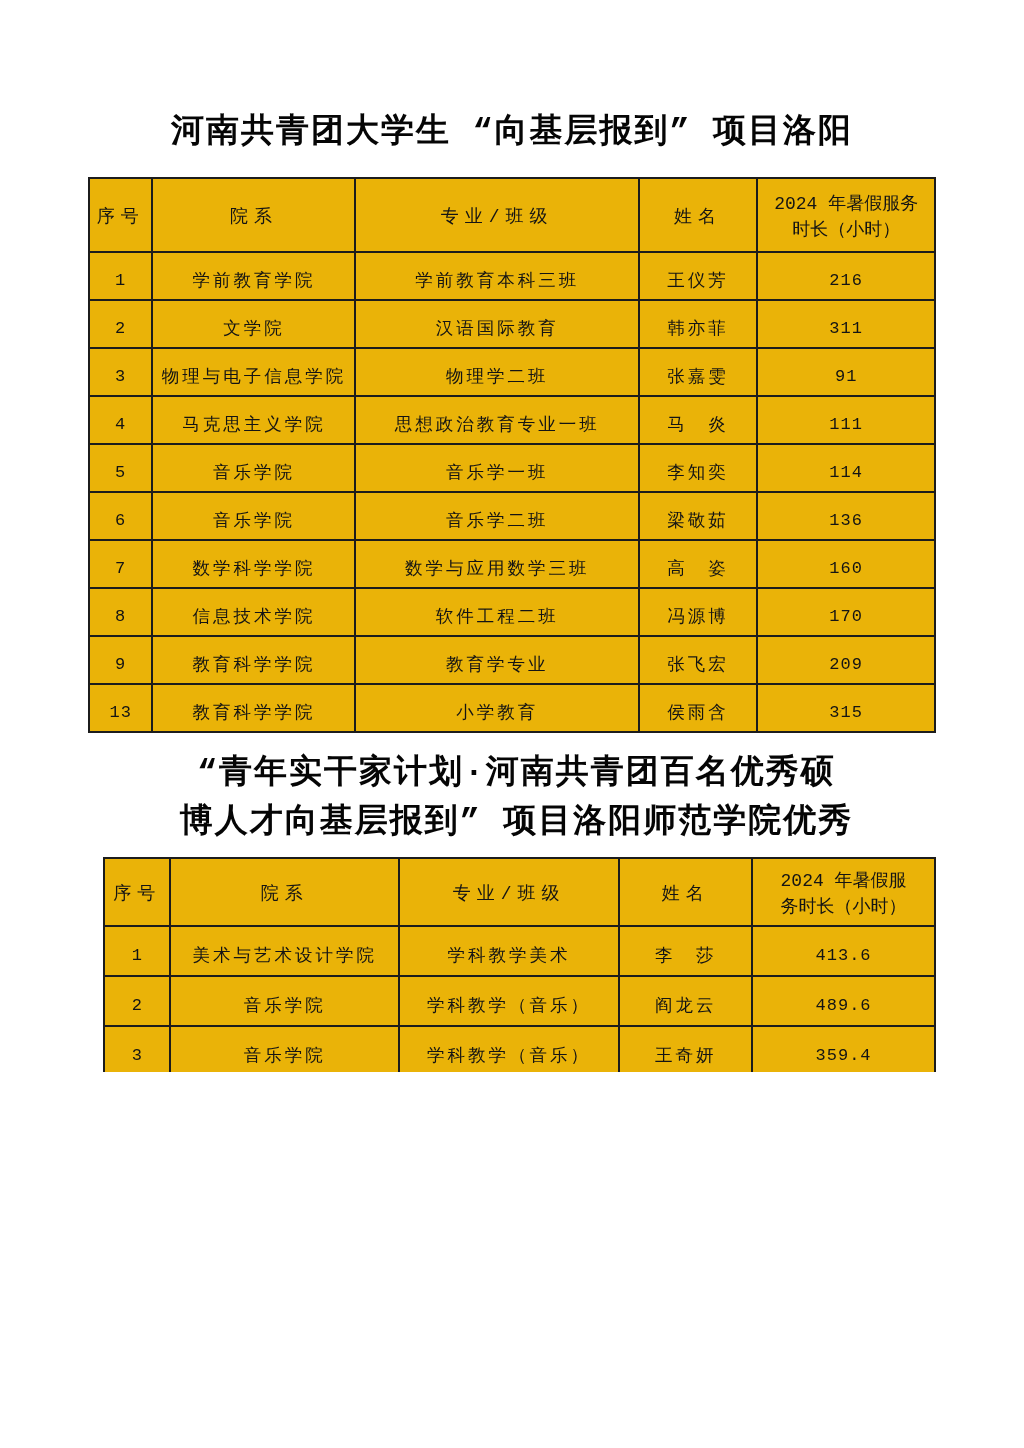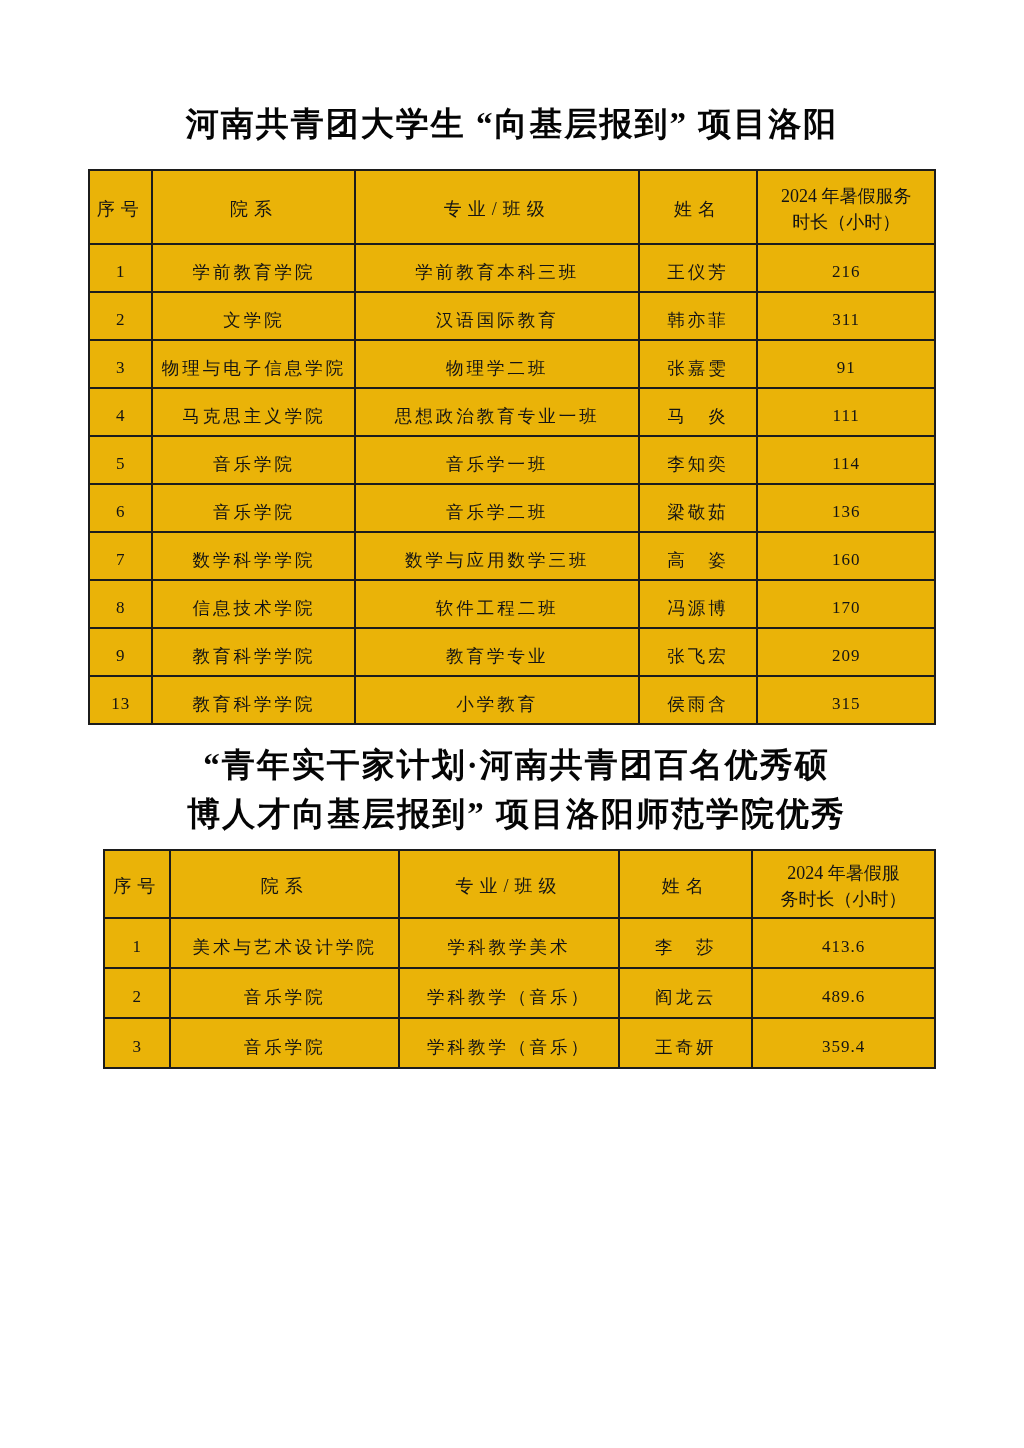--- a/index.html
+++ b/index.html
@@ -1,24 +1,24 @@
 <!DOCTYPE html>
 <html lang="zh"><head>
 <meta charset="utf-8">
 <style>
   * { margin: 0; padding: 0; box-sizing: border-box; }
   html, body { background: #ffffff; }
   .page {
     position: relative;
     width: 1024px;
-    height: 1448px;
-    margin: 0 auto;
+    height: 1064px;
+    margin: 8px auto;
     background: #ffffff;
     color: #000000;
-    font-family: Liberation Serif, serif;
+    font-family: Liberation Mono, monospace;
     overflow: hidden;
   }
   .doc-title {
     text-align: center;
     font-weight: bold;
     font-size: 33px;
     line-height: 49px;
     letter-spacing: 2px;
     color: #050505;
   }

